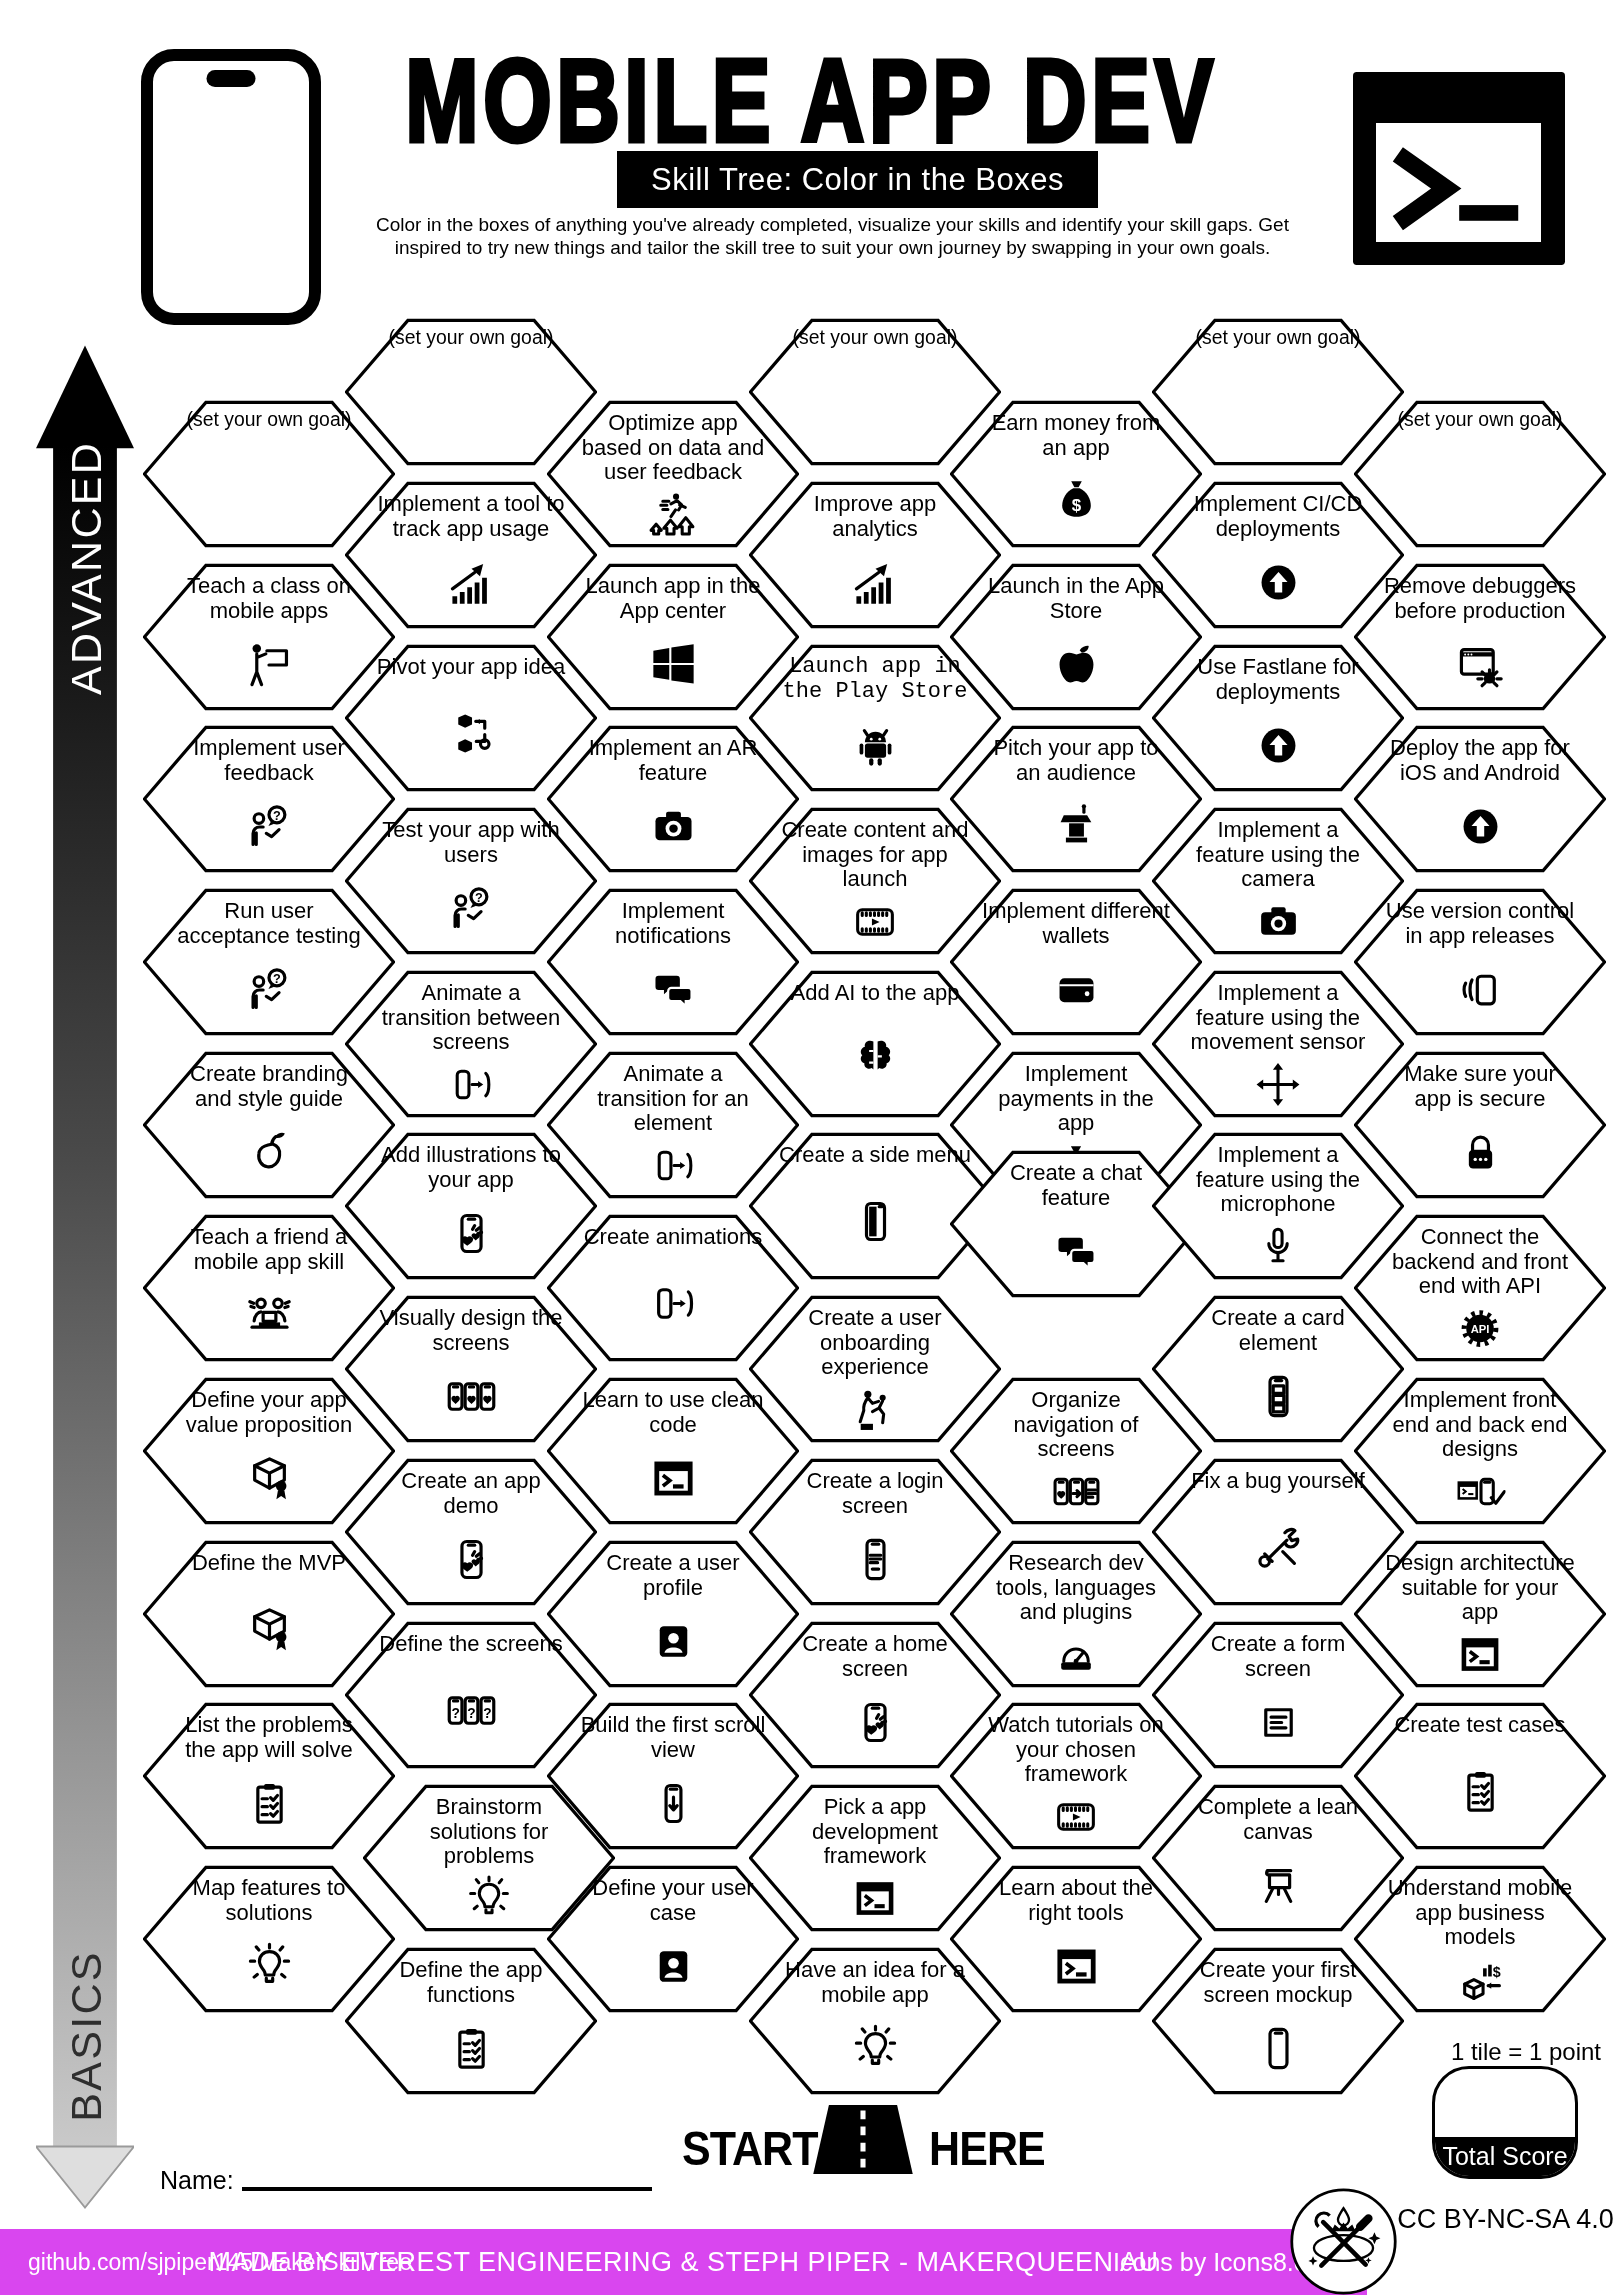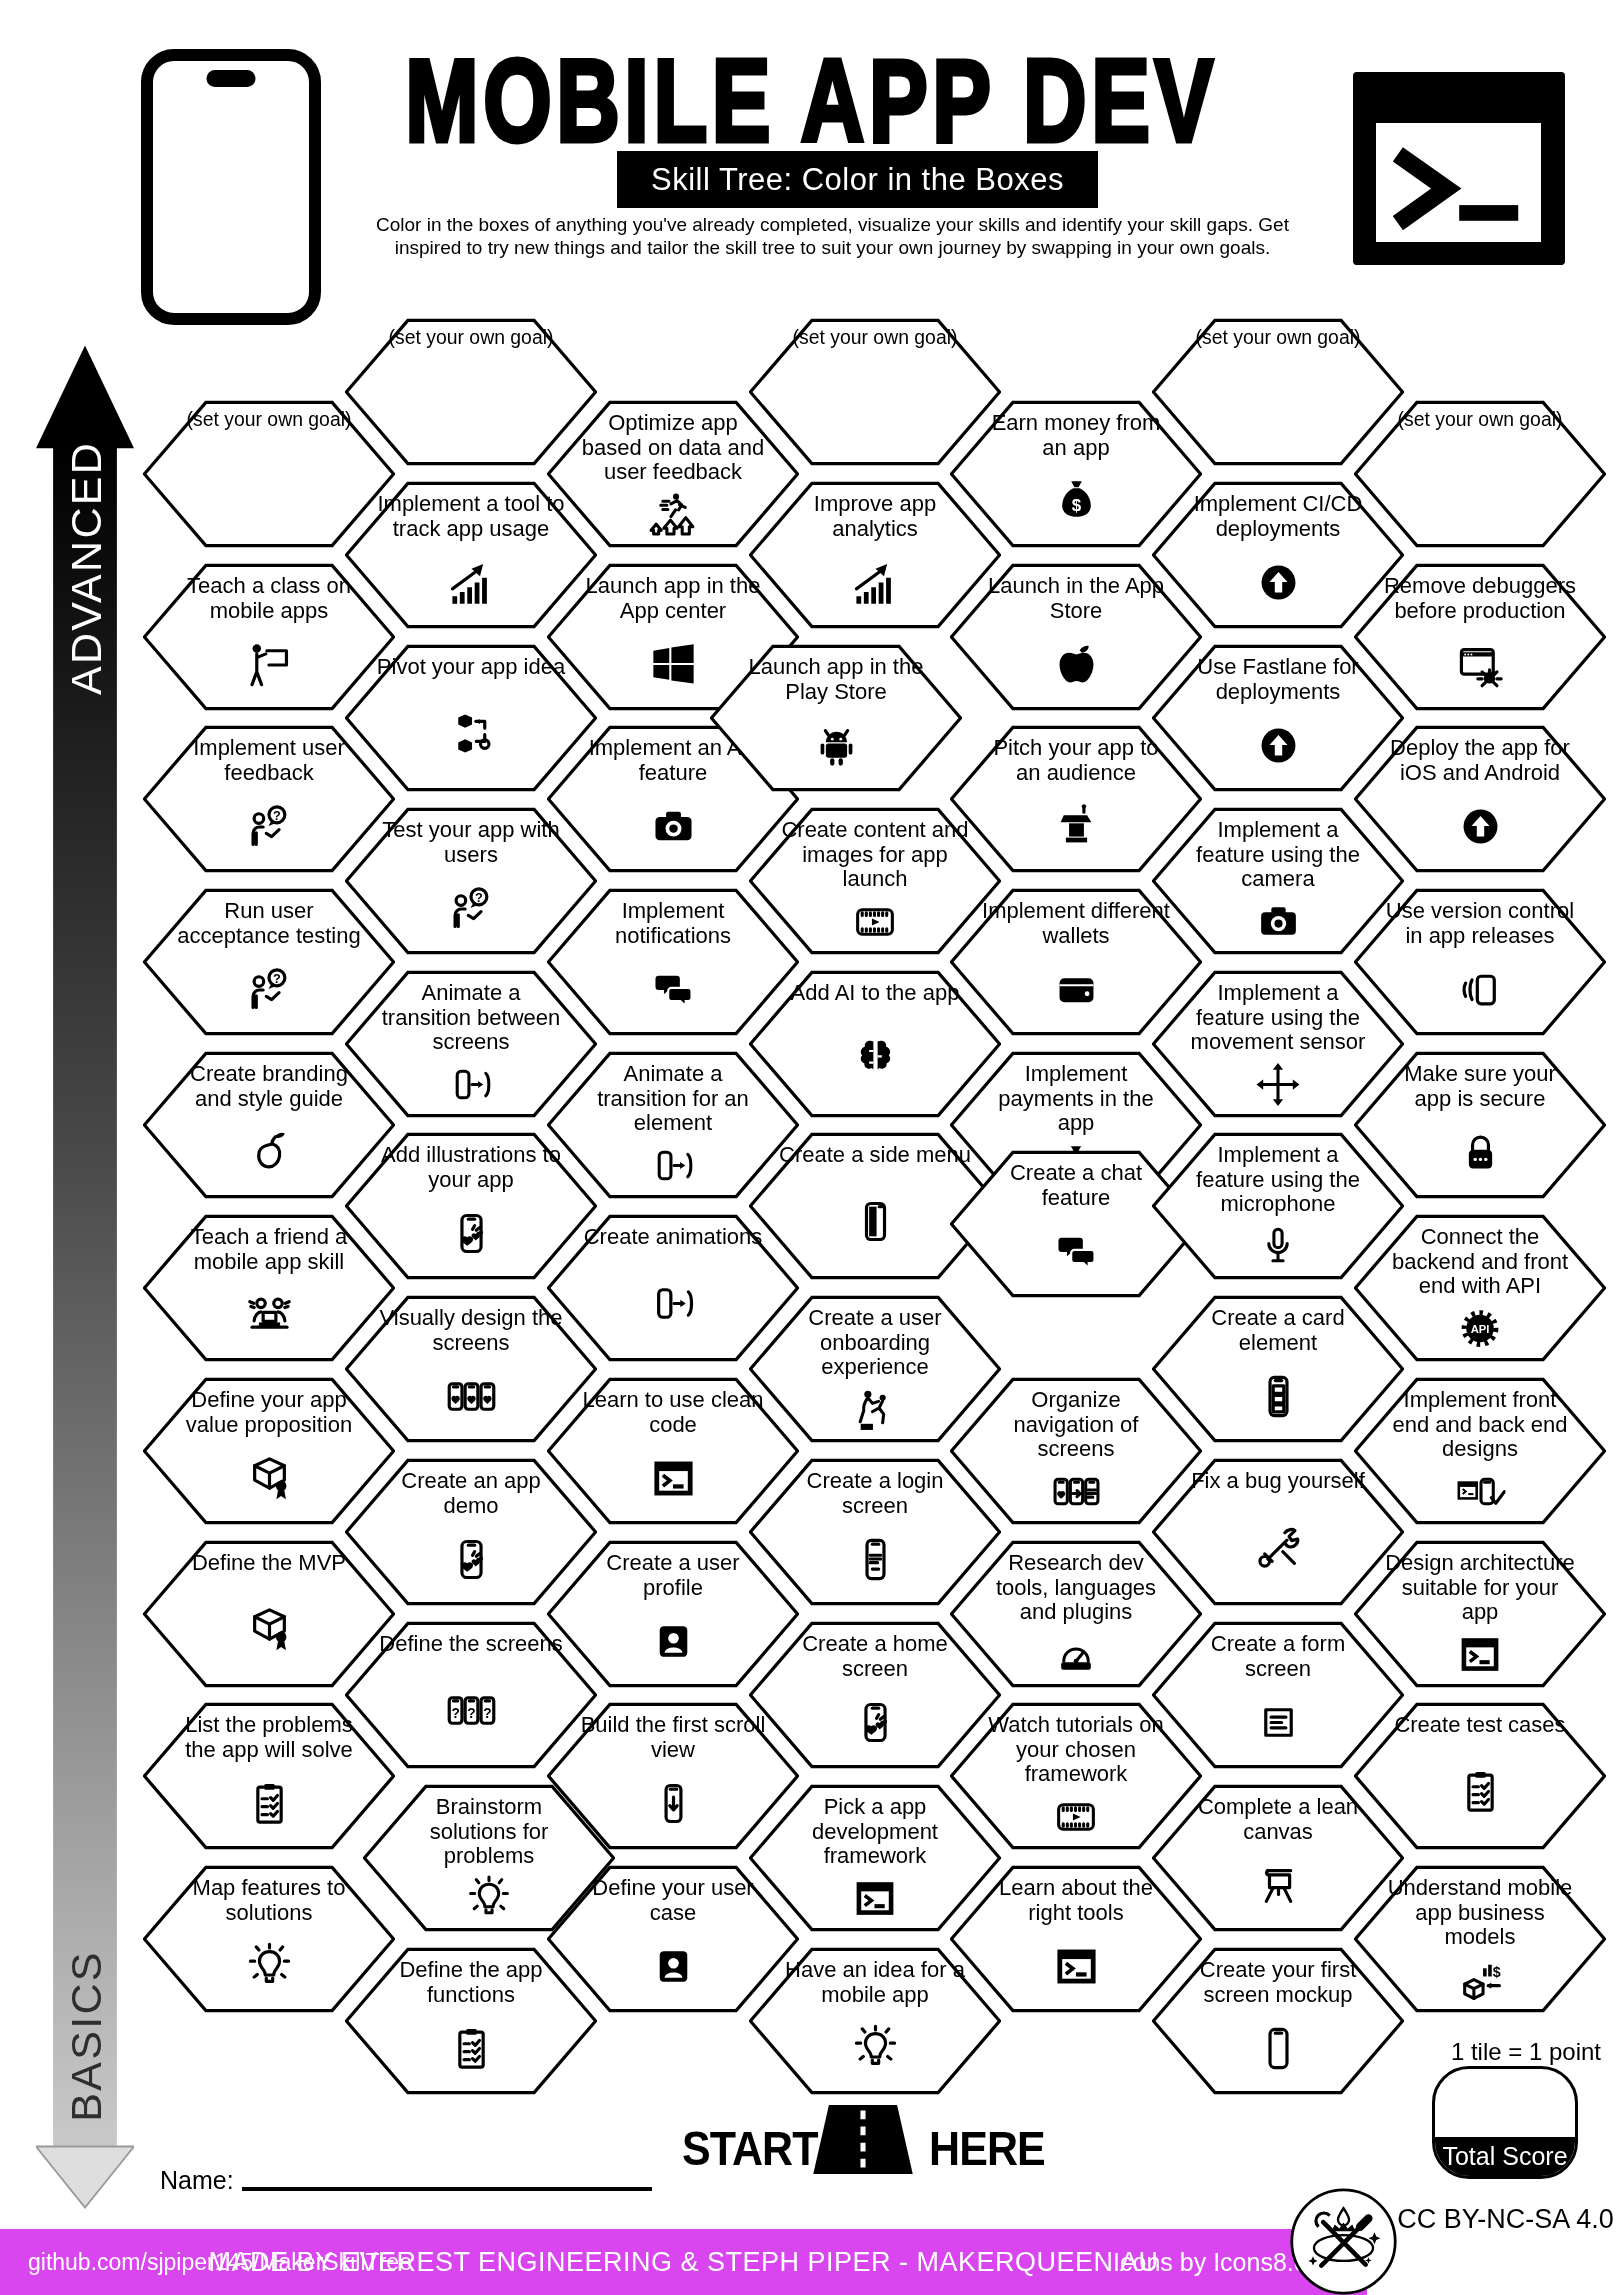--- a/index.html
+++ b/index.html
@@ -804,21 +804,21 @@
         </svg>
         <div class="content">
           <div class="label">Improve app analytics</div>
           <div class="iconbox">
             <svg viewBox="0 0 114 114" width="53" height="53">
               <use href="#i-chart"></use>
             </svg>
           </div>
         </div>
       </div>
-      <div class="hex" style="left: 710px; top: 644px;">
+      <div class="hex" style="left: 749px; top: 644px; font-family: Liberation Mono, monospace;">
         <svg class="bg" viewBox="0 0 545 320">
           <polygon points="3,160 136,5 409,5 542,160 409,315 136,315" fill="#ffffff" stroke="#000000" stroke-width="7"></polygon>
         </svg>
         <div class="content">
           <div class="label">Launch app in the Play Store</div>
           <div class="iconbox">
             <svg viewBox="0 0 114 114" width="53" height="53">
               <use href="#i-android"></use>
             </svg>
           </div>

